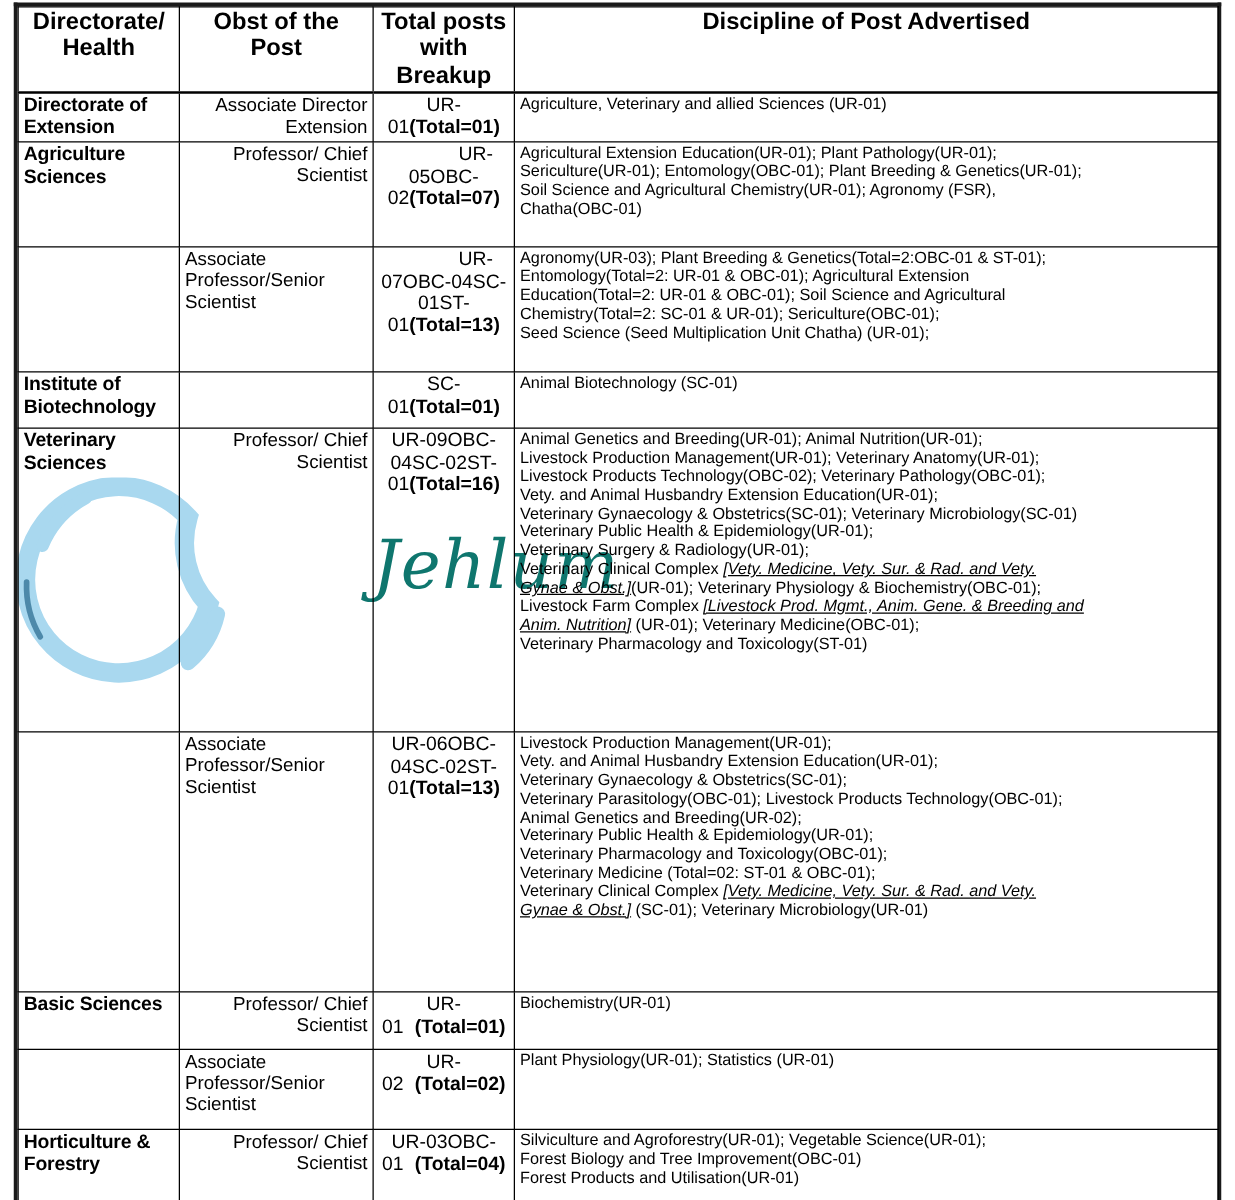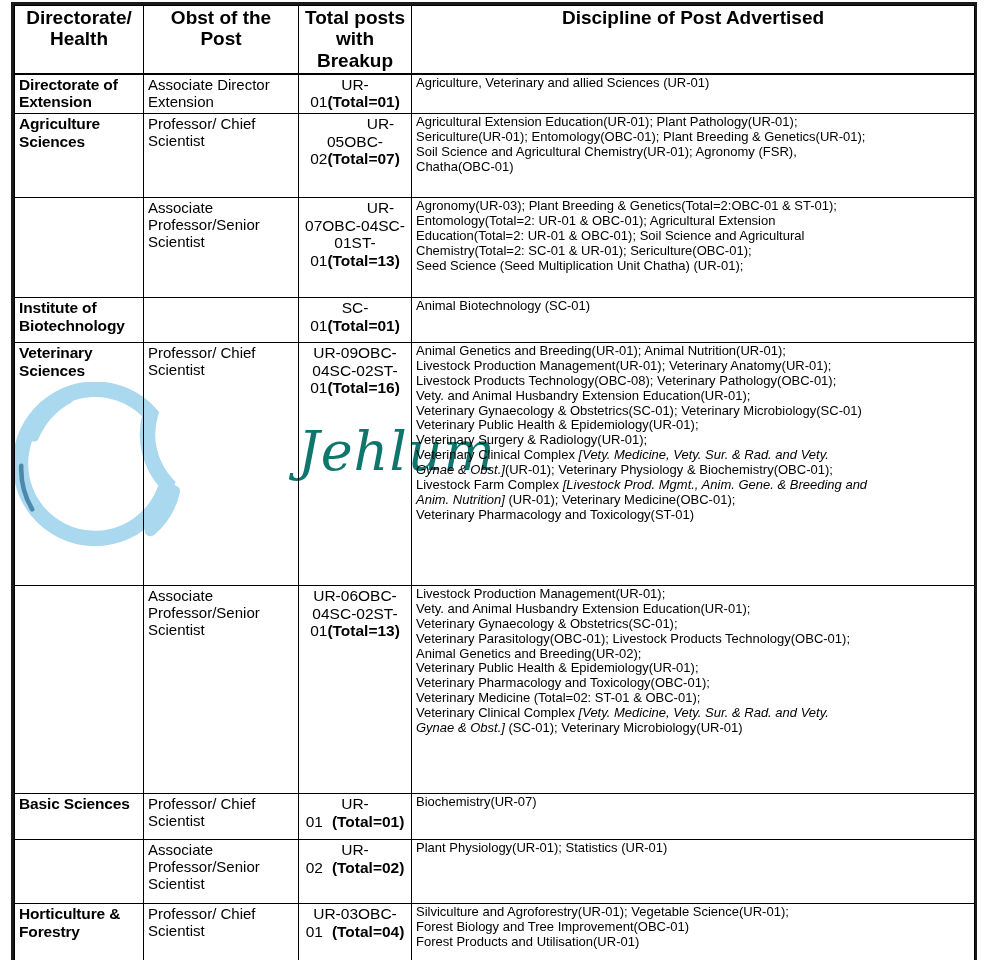--- a/index.html
+++ b/index.html
@@ -112,20 +112,21 @@
   
   td.col-fac {
     font-weight: bold;
     font-size: 15.5px;
     line-height: 1.13;
     letter-spacing: -0.15px;
   }
   td.col-post {
     font-size: 15px;
     line-height: 1.14;
+    text-align: right;
   }
   td.col-post.justify {
     text-align: justify;
     text-align-last: left;
   }
   td.col-post .jline {
     display: block;
   }
   td.col-post .jrow {
     display: flex;
@@ -146,21 +147,21 @@
   td.col-total .tot.indent {
     padding-left: 9px;
   }
   td.col-disc {
     font-size: 13px;
     line-height: 1.145;
     padding-left: 5px;
   }
   td.col-disc .line { display: block; }
   td.col-disc.just .line { text-align: justify; text-align-last: left; }
-  td.col-disc i { font-style: italic; }
+  td.col-disc i { font-style: italic; text-decoration: underline; }
 
   .row-sep-thick > td { border-top: 2px solid #000; }
 </style>
 </head>
 <body>
 
 <div id="watermark-layer">
   <svg class="wm-ring" viewBox="0 0 200 200" xmlns="http://www.w3.org/2000/svg">
     <path d="M150 35 A82 82 0 1 0 168 112 A80 80 0 0 1 150 35 Z" fill="none" stroke="#a9d8ef" stroke-width="17" stroke-linecap="round"></path>
     <path d="M60 18 A86 86 0 0 0 22 60" fill="none" stroke="#a9d8ef" stroke-width="11" stroke-linecap="round"></path>
@@ -256,21 +257,21 @@
         <tr class="row-sep-thick" style="height: 243px;">
           <td class="col-fac"><span>Veterinary</span><br><span>Sciences</span></td>
           <td class="col-post">
             <span class="jline">Professor/ Chief</span>
             <span class="jline">Scientist</span>
           </td>
           <td class="col-total"><span class="jline">UR-09</span><span class="jline">OBC-04</span><span class="jline">SC-02</span><span class="jline">ST-01</span><span class="jline tot">(Total=16)</span></td>
           <td class="col-disc">
             <span class="line">Animal Genetics and Breeding(UR-01); Animal Nutrition(UR-01);</span>
             <span class="line">Livestock Production Management(UR-01); Veterinary Anatomy(UR-01);</span>
-            <span class="line">Livestock Products Technology(OBC-08); Veterinary Pathology(OBC-01);</span>
+            <span class="line">Livestock Products Technology(OBC-02); Veterinary Pathology(OBC-01);</span>
             <span class="line">Vety. and Animal Husbandry Extension Education(UR-01);</span>
             <span class="line">Veterinary Gynaecology &amp; Obstetrics(SC-01); Veterinary Microbiology(SC-01)</span>
             <span class="line">Veterinary Public Health &amp; Epidemiology(UR-01);</span>
             <span class="line">Veterinary Surgery &amp; Radiology(UR-01);</span>
             <span class="line">Veterinary Clinical Complex <i>[Vety. Medicine, Vety. Sur. &amp; Rad. and Vety.</i></span>
             <span class="line"><i>Gynae &amp; Obst.]</i>(UR-01); Veterinary Physiology &amp; Biochemistry(OBC-01);</span>
             <span class="line">Livestock Farm Complex <i>[Livestock Prod. Mgmt., Anim. Gene. &amp; Breeding and</i></span>
             <span class="line"><i>Anim. Nutrition]</i> (UR-01); Veterinary Medicine(OBC-01);</span>
             <span class="line">Veterinary Pharmacology and Toxicology(ST-01)</span>
           </td>
@@ -300,21 +301,21 @@
           </td>
         </tr>
         <tr class="row-sep-thick" style="height: 46px;">
           <td class="col-fac"><span>Basic Sciences</span></td>
           <td class="col-post">
             <span class="jline">Professor/ Chief</span>
             <span class="jline">Scientist</span>
           </td>
           <td class="col-total"><span class="jline">UR-01</span><span class="jline tot indent">(Total=01)</span></td>
           <td class="col-disc">
-            <span class="line">Biochemistry(UR-07)</span>
+            <span class="line">Biochemistry(UR-01)</span>
           </td>
         </tr>
         <tr style="height: 64px;">
           <td class="col-fac"></td>
           <td class="col-post justify">
             <span class="jline">Associate</span>
             <span class="jrow">
               <span>Professor/</span>
               <span>Senior</span>
             </span>

